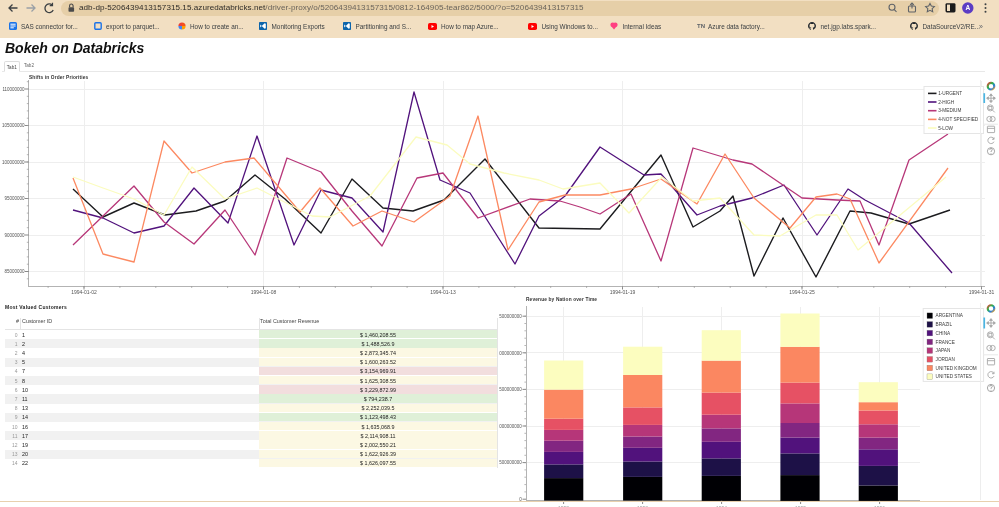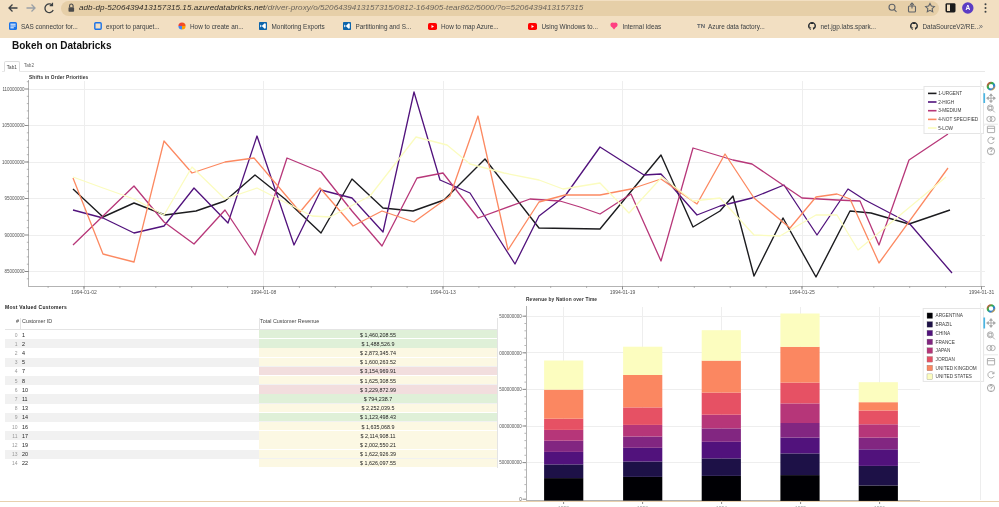--- a/index.html
+++ b/index.html
@@ -1,23 +1,23 @@
 <!DOCTYPE html>
 <html><head><meta charset="utf-8"><style>
 * { margin:0; padding:0; box-sizing:border-box; }
 html,body { width:999px; height:507px; overflow:hidden; background:#fff;
   font-family:"Liberation Sans", sans-serif; position:relative; }
 .chrome { position:absolute; left:0; top:0; width:999px; height:37.5px; background:#f2dfc2; }
 .pill { position:absolute; left:61px; top:1px; width:878px; height:14.5px; border-radius:7.5px;
   background:#e6cfa8; }
-.url { position:absolute; left:79px; top:3.2px; font-size:8.1px; color:#2f2c28; white-space:nowrap; letter-spacing:0.05px;font-style:italic;}
+.url { position:absolute; left:79px; top:3.2px; font-size:8.1px; color:#2f2c28; white-space:nowrap; letter-spacing:0.05px;}
 .url .path { color:#6b655c; }
 .bm { position:absolute; top:21.5px; height:9px; display:flex; align-items:center; white-space:nowrap; }
 .bml { margin-left:4.5px; font-size:6.4px; color:#3c4043; }
-.h1 { position:absolute; left:12px; top:40px; font-size:10px; font-weight:bold; color:#111; }
+.h1 { position:absolute; left:5px; top:40px; font-size:14px; font-weight:bold; color:#111;font-style:italic; }
 .tabstrip { position:absolute; left:2px; top:60.8px; width:983px; height:11px; border-bottom:1px solid #e8e8e8; }
 .tab1 { position:absolute; left:3.6px; top:60.8px; width:16.4px; height:11.4px; background:#fff;
   border:1px solid #ddd; border-bottom:1px solid #fff; border-radius:2px 2px 0 0; z-index:3;
   font-size:4.6px; color:#444; text-align:center; line-height:11px; }
 .tab2 { position:absolute; left:24px; top:63.2px; font-size:4.6px; color:#666; }
 .ctitle { position:absolute; font-weight:bold; font-size:4.8px; color:#333; letter-spacing:0.15px; }
 .ttitle { position:absolute; left:5px; top:303.8px; font-weight:bold; font-size:5px; color:#222; letter-spacing:0.25px; }
 .thead { position:absolute; top:318px; height:11.8px; font-size:5.4px; color:#444; }
 .trow { position:absolute; left:5px; width:492px; height:9.2px; font-size:5.4px; color:#222; }
 .tidx { position:absolute; left:0; top:1.6px; width:12.5px; text-align:right; color:#999; font-size:5px; }

